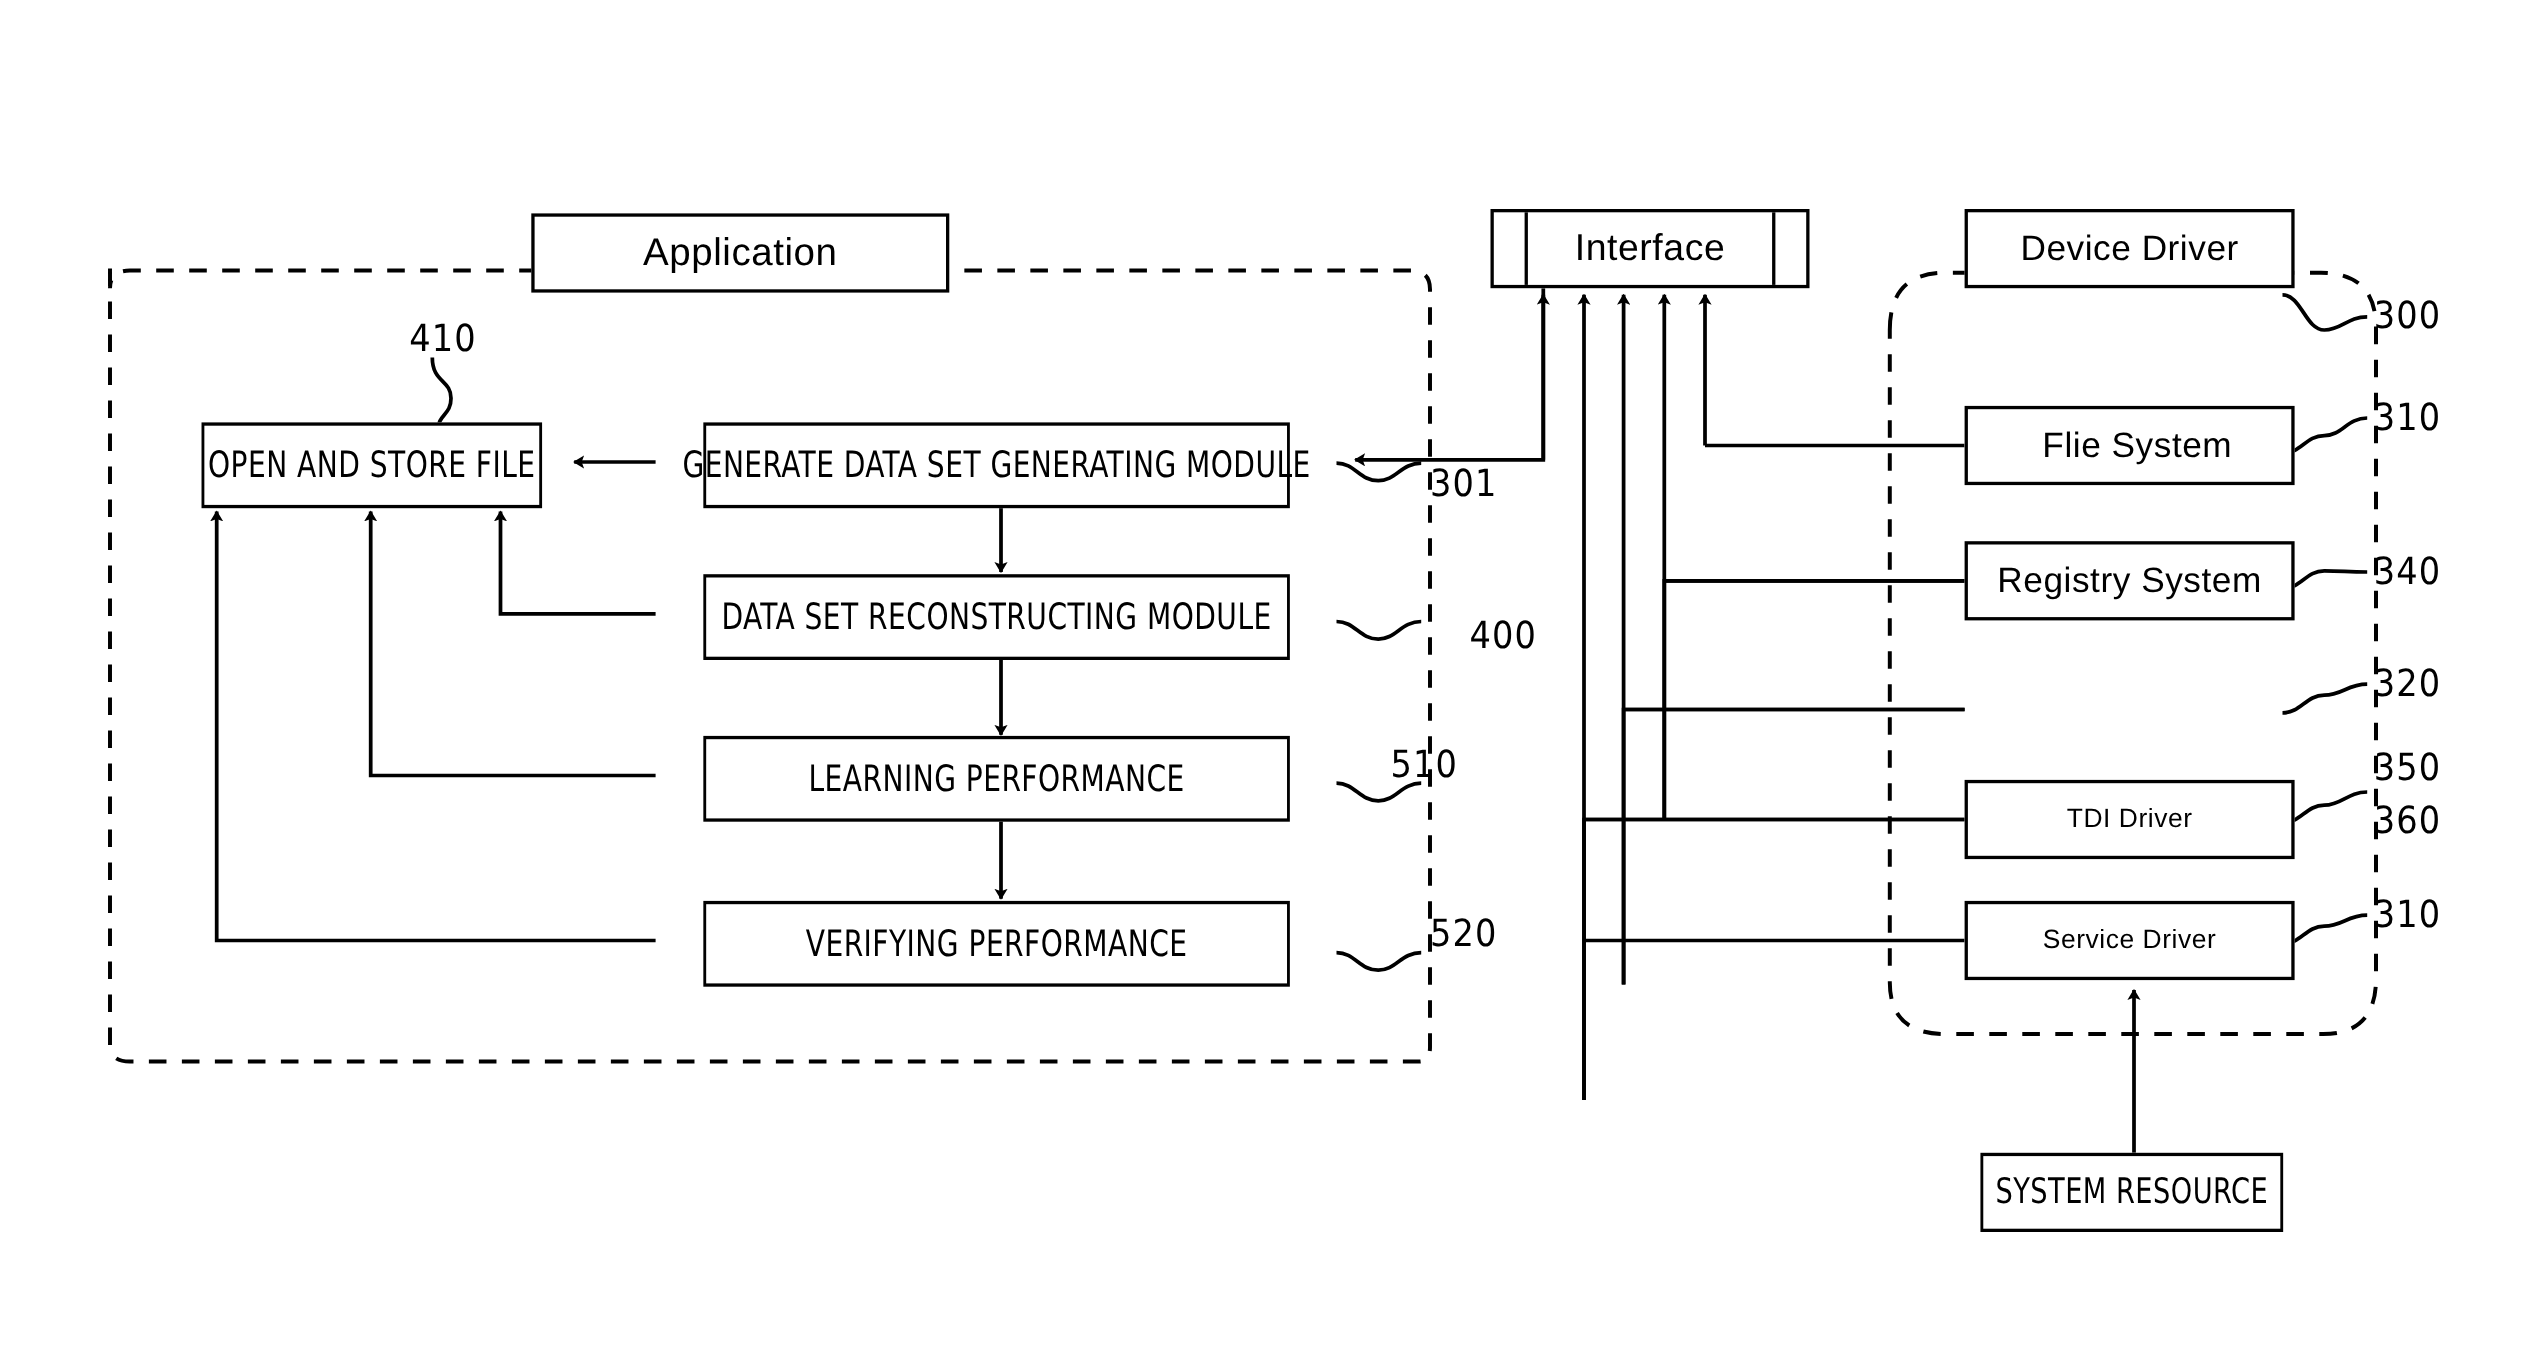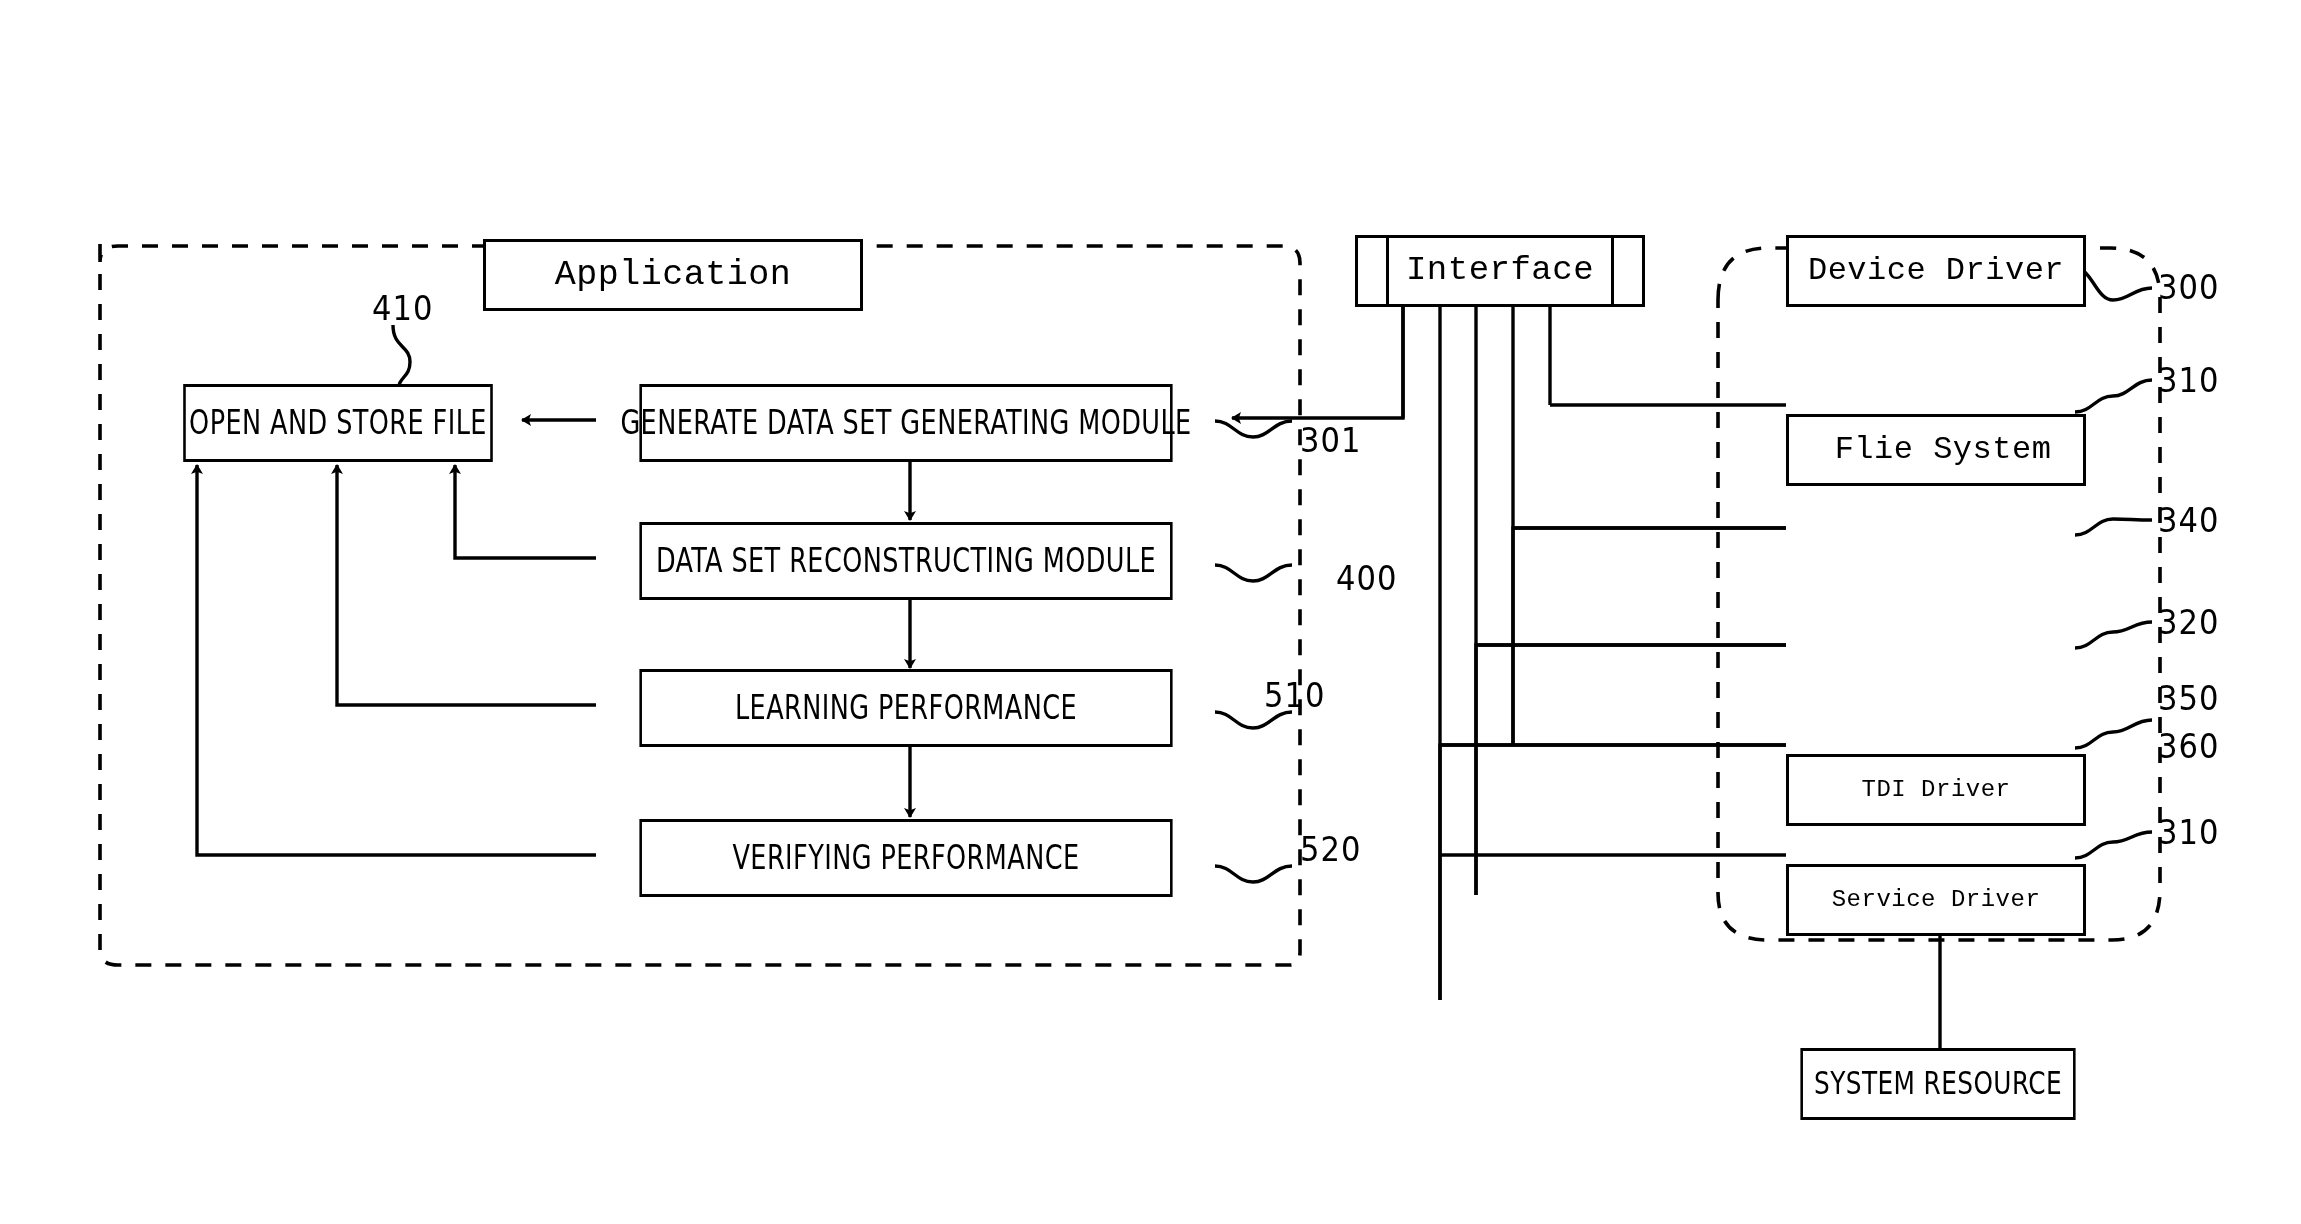--- a/index.html
+++ b/index.html
@@ -37,23 +37,22 @@
     letter-spacing: 0.5px;
   }
   
   .caps {
     font-family: "DejaVu Sans Condensed", "Liberation Sans Narrow", "Liberation Sans", sans-serif;
     font-weight: 400;
     transform: scaleX(0.86);
     white-space: nowrap;
   }
   .mono {
-    font-family: Liberation Mono, monospace;
+    font-family: Liberation Sans, sans-serif;
     white-space: nowrap;
-    margin-top: 45px;
   }
   .refnum {
     position: absolute;
     font-family: "DejaVu Sans Condensed", "Liberation Sans", sans-serif;
     font-size: 34px;
     color: #000;
     white-space: nowrap;
     letter-spacing: 1px;
   }
   .ifacecell {
@@ -177,20 +176,23 @@
   </div>
 
   <div class="box mono" style="left:1786px; top:190px; width:300px; height:72px; font-size:32px;">
     <span>Device Driver</span>
   </div>
 
   <div class="box mono" style="left:1786px; top:369px; width:300px; height:72px; font-size:32px;padding-left:14px;">
     <span>Flie System</span>
   </div>
 
+  <div class="box mono" style="left:1786px; top:492px; width:300px; height:72px; font-size:32px;">
+    <span>Registry System</span>
+  </div>
 
 
   <div class="box mono" style="left:1786px; top:709px; width:300px; height:72px; font-size:24px;">
     <span>TDI Driver</span>
   </div>
 
   <div class="box mono" style="left:1786px; top:819px; width:300px; height:72px; font-size:24px;">
     <span>Service Driver</span>
   </div>
 

